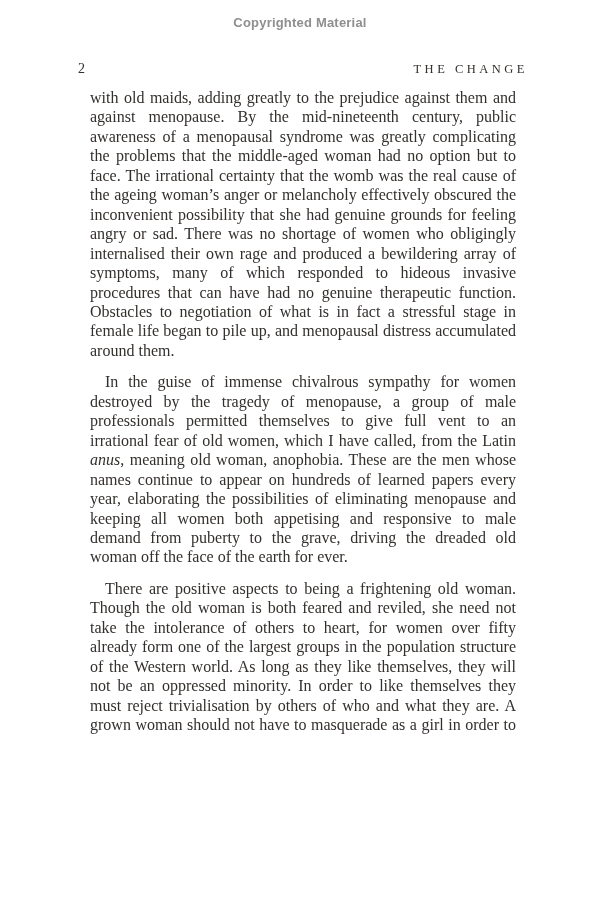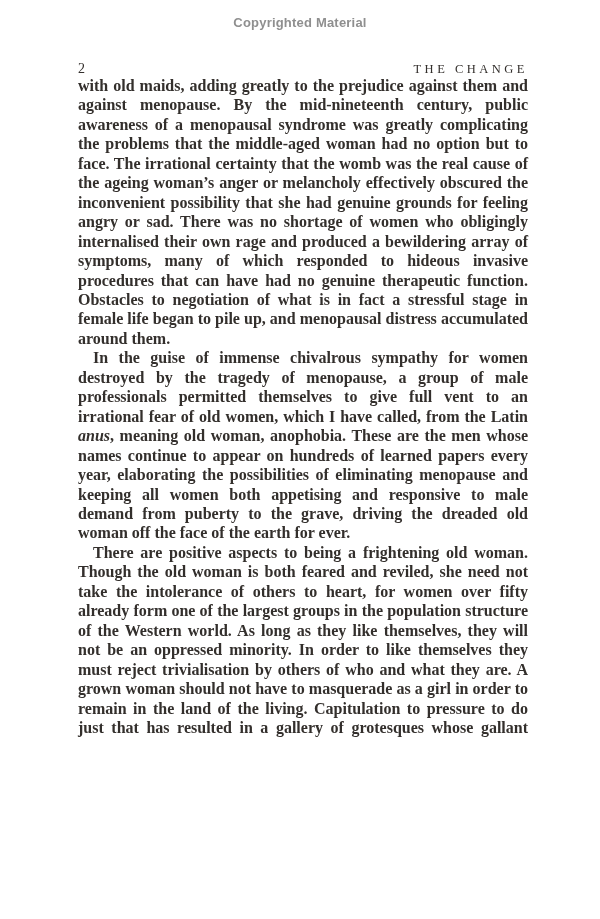--- a/index.html
+++ b/index.html
@@ -53,23 +53,22 @@
     top: 76px;
     left: 78px;
     width: 450px;
     color: #332f2c;
     font-size: 16px;
     line-height: 19.45px;
     text-align: justify;
     text-justify: inter-word;
   }
   .para {
-    margin: 0;
+    margin: 12px;
     padding: 0;
-    font-weight: bold;
   }
   .para.indented {
     text-indent: 15px;
   }
   .para em {
     font-style: italic;
   }
 </style>
 </head>
 <body>

